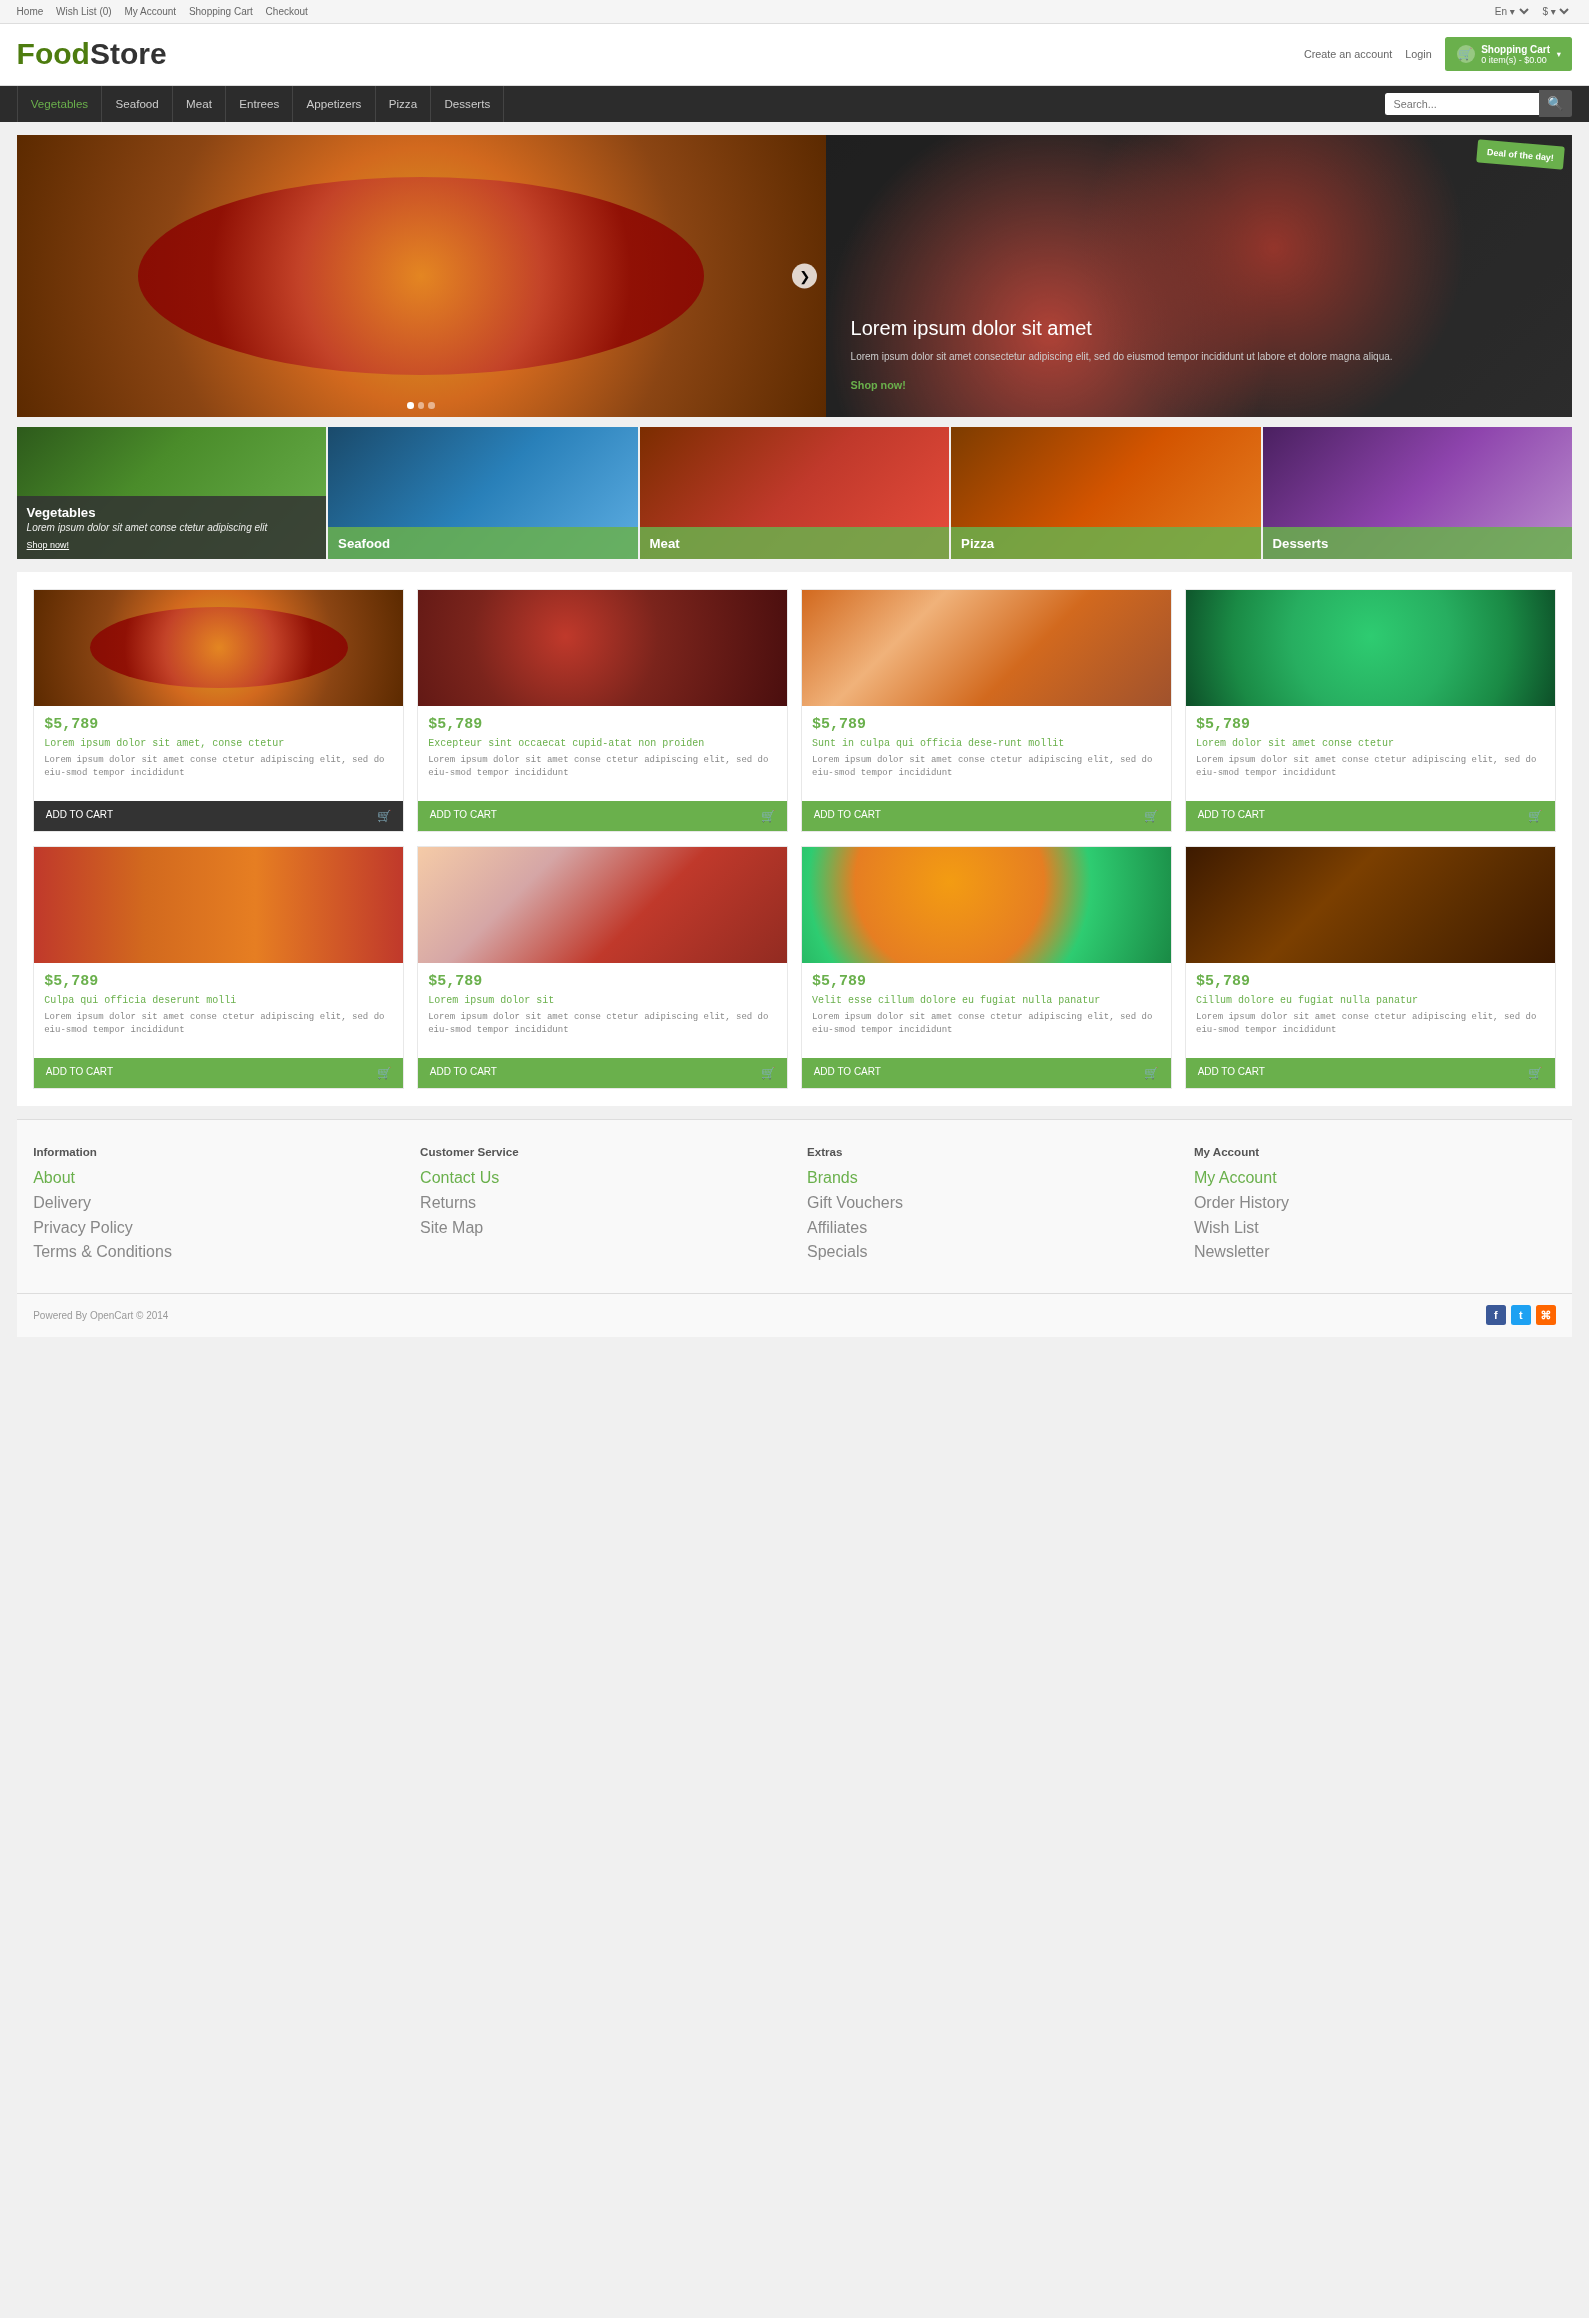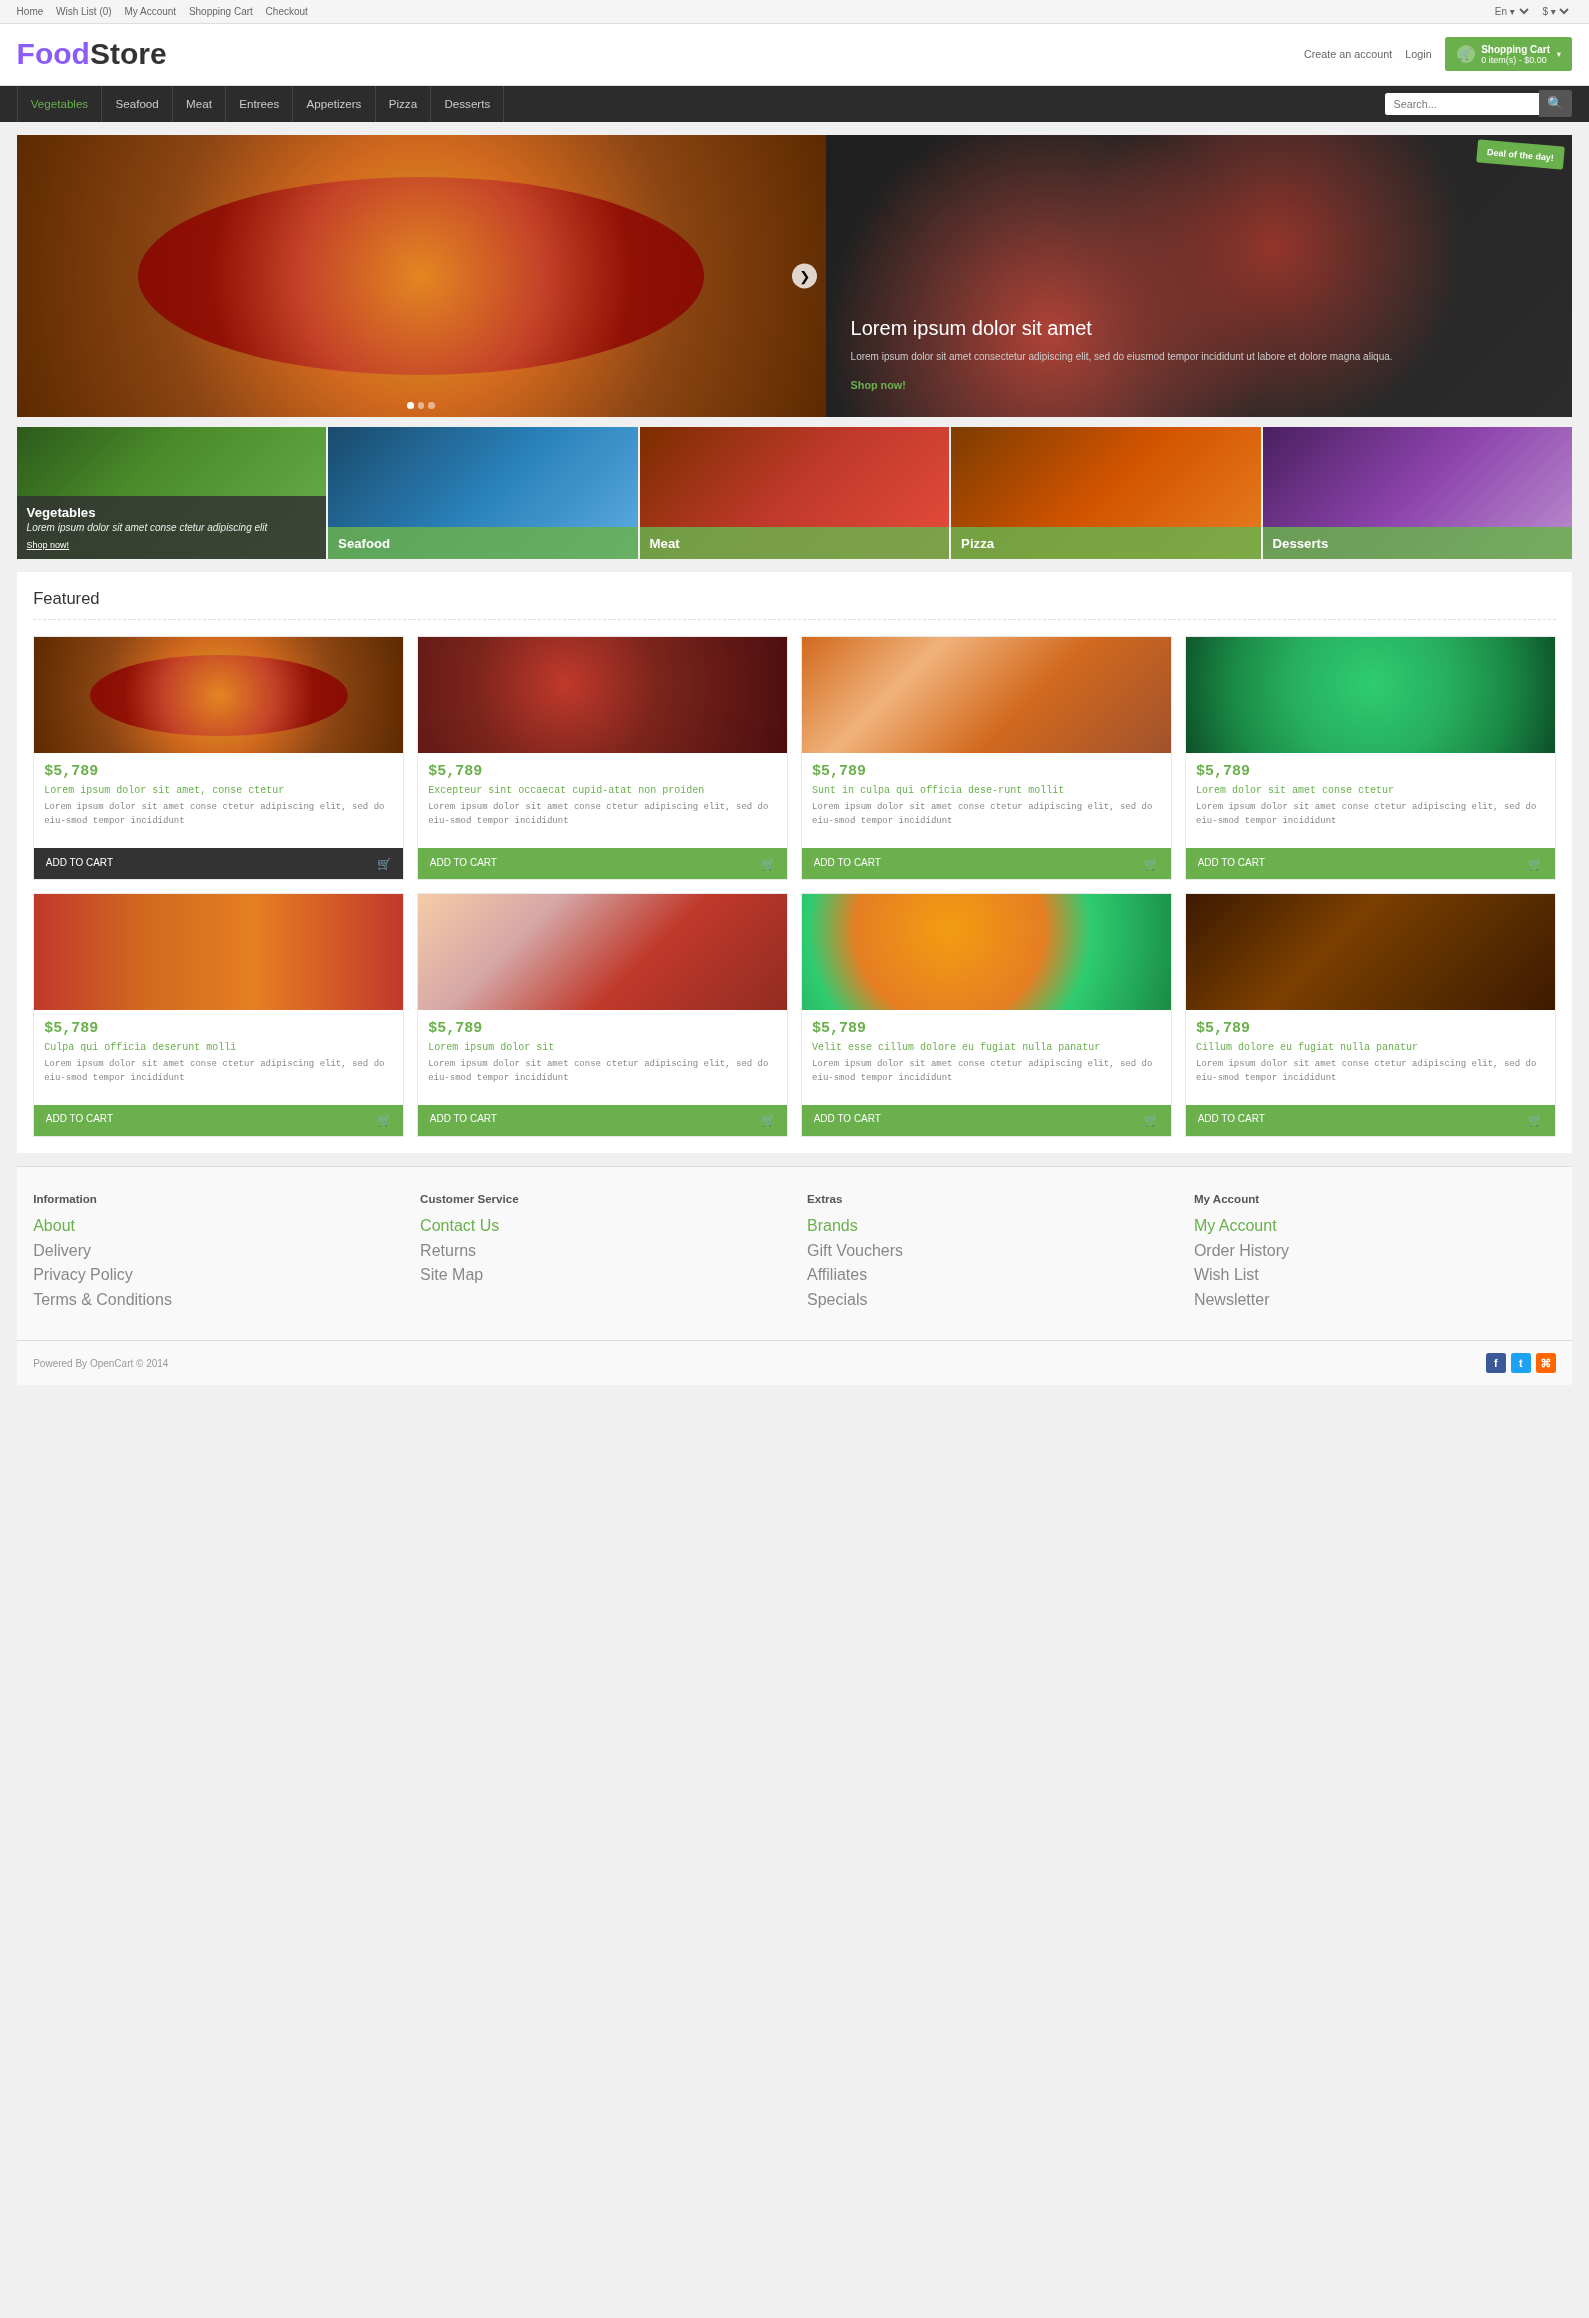--- a/index.html
+++ b/index.html
@@ -7,21 +7,21 @@
 
     
     .top-bar { background: #f5f5f5; border-bottom: 0.8px solid #ddd; padding: 5px 16.6px; display: flex; justify-content: space-between; align-items: center; font-size: 10px; color: #666; }
     .top-bar a { color: #666; text-decoration: none; margin-right: 10px; }
     .top-bar-right { display: flex; gap: 6.6px; }
     .top-bar-right select { border: none; background: transparent; font-size: 10px; color: #666; }
 
     
     .header { background: #fff; padding: 13.2px 16.6px; display: flex; justify-content: space-between; align-items: center; border-bottom: 0.8px solid #ddd; }
     .logo { font-size: 30px; font-weight: bold; color: #333; }
-    .logo span { color: #8b5cf6; }
+    .logo span { color: #4d7c0f; }
     .header-right { display: flex; align-items: center; gap: 13.2px; font-size: 10.8px; color: #666; }
     .header-right a { color: #666; text-decoration: none; }
     .cart-btn { display: flex; align-items: center; gap: 6.6px; background: #6ab04c; color: #fff; padding: 6.6px 11.6px; border-radius: 2.5px; cursor: pointer; font-size: 10.8px; }
     .cart-icon { width: 18px; height: 18px; background: rgba(255,255,255,0.3); border-radius: 50%; display: flex; align-items: center; justify-content: center; font-size: 11.6px; }
 
     
     .nav { background: #2c2c2c; display: flex; align-items: center; padding: 0 16.6px; }
     .nav a { color: #ccc; text-decoration: none; padding: 11.6px 13.2px; font-size: 11.6px; display: inline-block; border-right: 0.8px solid #444; }
     .nav a:first-child { border-left: 0.8px solid #444; }
     .nav a.active { color: #6ab04c; }
@@ -206,21 +206,20 @@
   </div>
   <div class="cat-tile">
     <div class="food-art cat-bg cat-bg-desserts"></div>
     <div class="cat-overlay" style="background:rgba(106,176,76,0.85);">
       <h3>Desserts</h3>
     </div>
   </div>
 </div>
 
 <div class="section">
-  <h2 class="section-title">Featured</h2>
   <div class="products-grid" id="products-grid">
   <div class="product-card">
     <div class="product-img">
       <div class="food-art pizza-art" style="width:100%;height:100%;"></div>
     </div>
     <div class="product-body">
       <div class="product-price">$5,789</div>
       <div class="product-name">Lorem ipsum dolor sit amet, conse ctetur</div>
       <div class="product-desc">Lorem ipsum dolor sit amet conse ctetur adipiscing elit, sed do eiu-smod tempor incididunt</div>
     </div>

